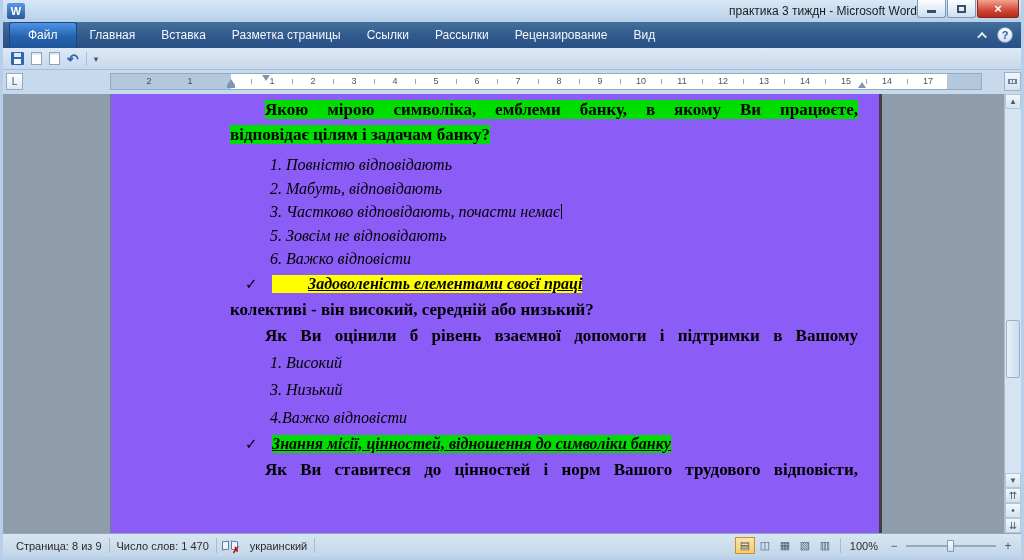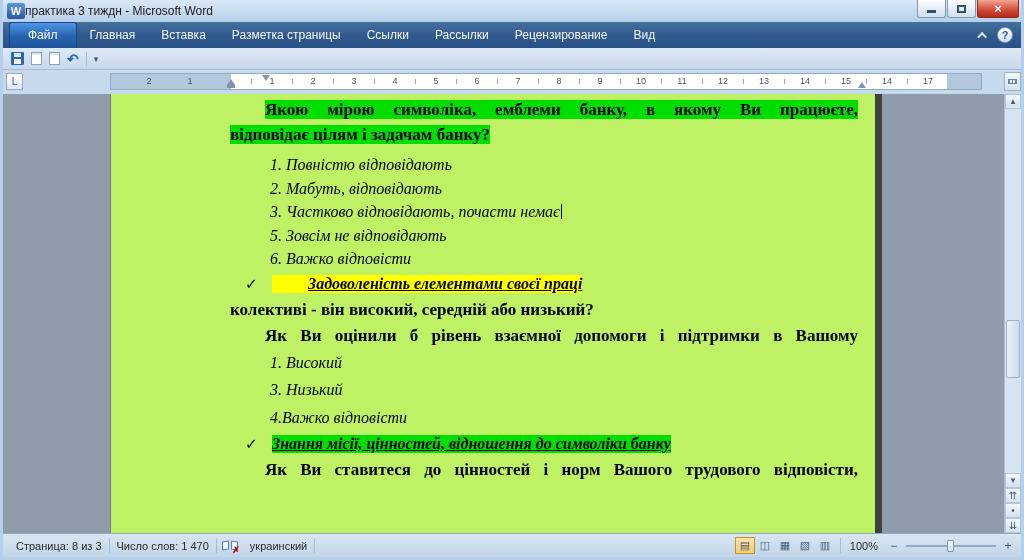--- a/index.html
+++ b/index.html
@@ -8,21 +8,21 @@
   .window { position:relative; width:1024px; height:560px;
             border:3px solid #b7cfe9; border-top:none;
             display:flex; flex-direction:column; background:#8e9cab; }
 
   
   .titlebar { height:22px; flex:0 0 22px; background:linear-gradient(#d9e8f7,#b7cfe9);
               display:flex; align-items:center; }
   .app-icon { width:18px; height:16px; margin-left:4px; border-radius:2px;
               background:linear-gradient(#5a9ae2,#2b579a); color:#fff; font-weight:bold;
               font-size:11px; display:flex; align-items:center; justify-content:center; }
-  .title { flex:1; text-align:left; font-size:12px; color:#1c1c1c; }
+  .title { flex:1; text-align:right; font-size:12px; color:#1c1c1c; }
   .win-btns { display:flex; margin-right:2px; margin-top:-4px; }
   .win-btn { width:29px; height:18px; border:1px solid #7e99b5; border-top:none;
              background:linear-gradient(#fdfeff,#cfdff0); border-radius:0 0 3px 3px;
              display:flex; align-items:center; justify-content:center; color:#33506d; }
   .win-btn + .win-btn { margin-left:1px; }
   .glyph-min { width:9px; height:3px; background:#33506d; margin-top:6px; }
   .glyph-max { width:9px; height:8px; border:2px solid #33506d; }
   .win-btn.close { width:42px; background:linear-gradient(#f3a493,#d14836 60%,#b02c1a);
                    border-color:#8e2516; color:#fff; font-size:13px; font-weight:bold; }
 
@@ -77,21 +77,21 @@
   .im-right { left:747px; bottom:1px; border-bottom:6px solid #7d96b0; }
   .ruler-toggle { position:absolute; right:0; top:2px; width:17px; height:19px;
                   background:linear-gradient(#f2f7fc,#d4e2f0); border:1px solid #9db2c9;
                   display:flex; align-items:center; justify-content:center; }
   .ruler-toggle i { display:block; width:9px; height:5px; border:1px solid #6b849f;
                     background:repeating-linear-gradient(90deg,#6b849f 0 1px,transparent 1px 3px); }
 
   
   .docarea { flex:1 1 auto; position:relative; background:#8e9cab; overflow:hidden; }
   .page { position:absolute; left:107px; top:0; width:772px; height:100%;
-          background:#bef264; border-left:1px solid #6f7e8e; border-right:7px solid #404040; }
+          background:#8b5cf6; border-left:1px solid #6f7e8e; border-right:3px solid #404040; }
   .content { margin-left:119px; width:628px; padding-top:3px;
              font-family:"Liberation Serif", serif; color:#000; }
   .qline { font-size:17px; font-weight:bold; line-height:25px; }
   .qline.indent { text-indent:35px; }
   .stretch { text-align:justify; text-align-last:justify; }
   .hl-green { background:#00dd00; }
   .hl-yellow { background:#ffff00;padding-left:36px; }
   .list { margin-left:40px; font-style:italic; font-size:16px; }
   .list1 .li { line-height:23.5px; }
   .list2 .li { line-height:27.5px; }
@@ -295,21 +295,21 @@
       <div class="sbtn navbtn">
           <span>•</span>
         </div>
       <div class="sbtn navbtn">
           <span>⇊</span>
         </div>
     </div>
   </div>
 
   <div class="statusbar">
-    <span class="sb-item">Страница: 8 из 3</span>
+    <span class="sb-item">Страница: 8 из 9</span>
     <span class="sb-sep"></span>
     <span class="sb-item">Число слов: 1 470</span>
     <span class="sb-sep"></span>
     <span class="spellbook">
       <span class="pg l"></span>
       <span class="pg r"></span>
       <span class="err">✗</span>
     </span>
     <span class="sb-item">украинский</span>
     <span class="sb-sep"></span>

